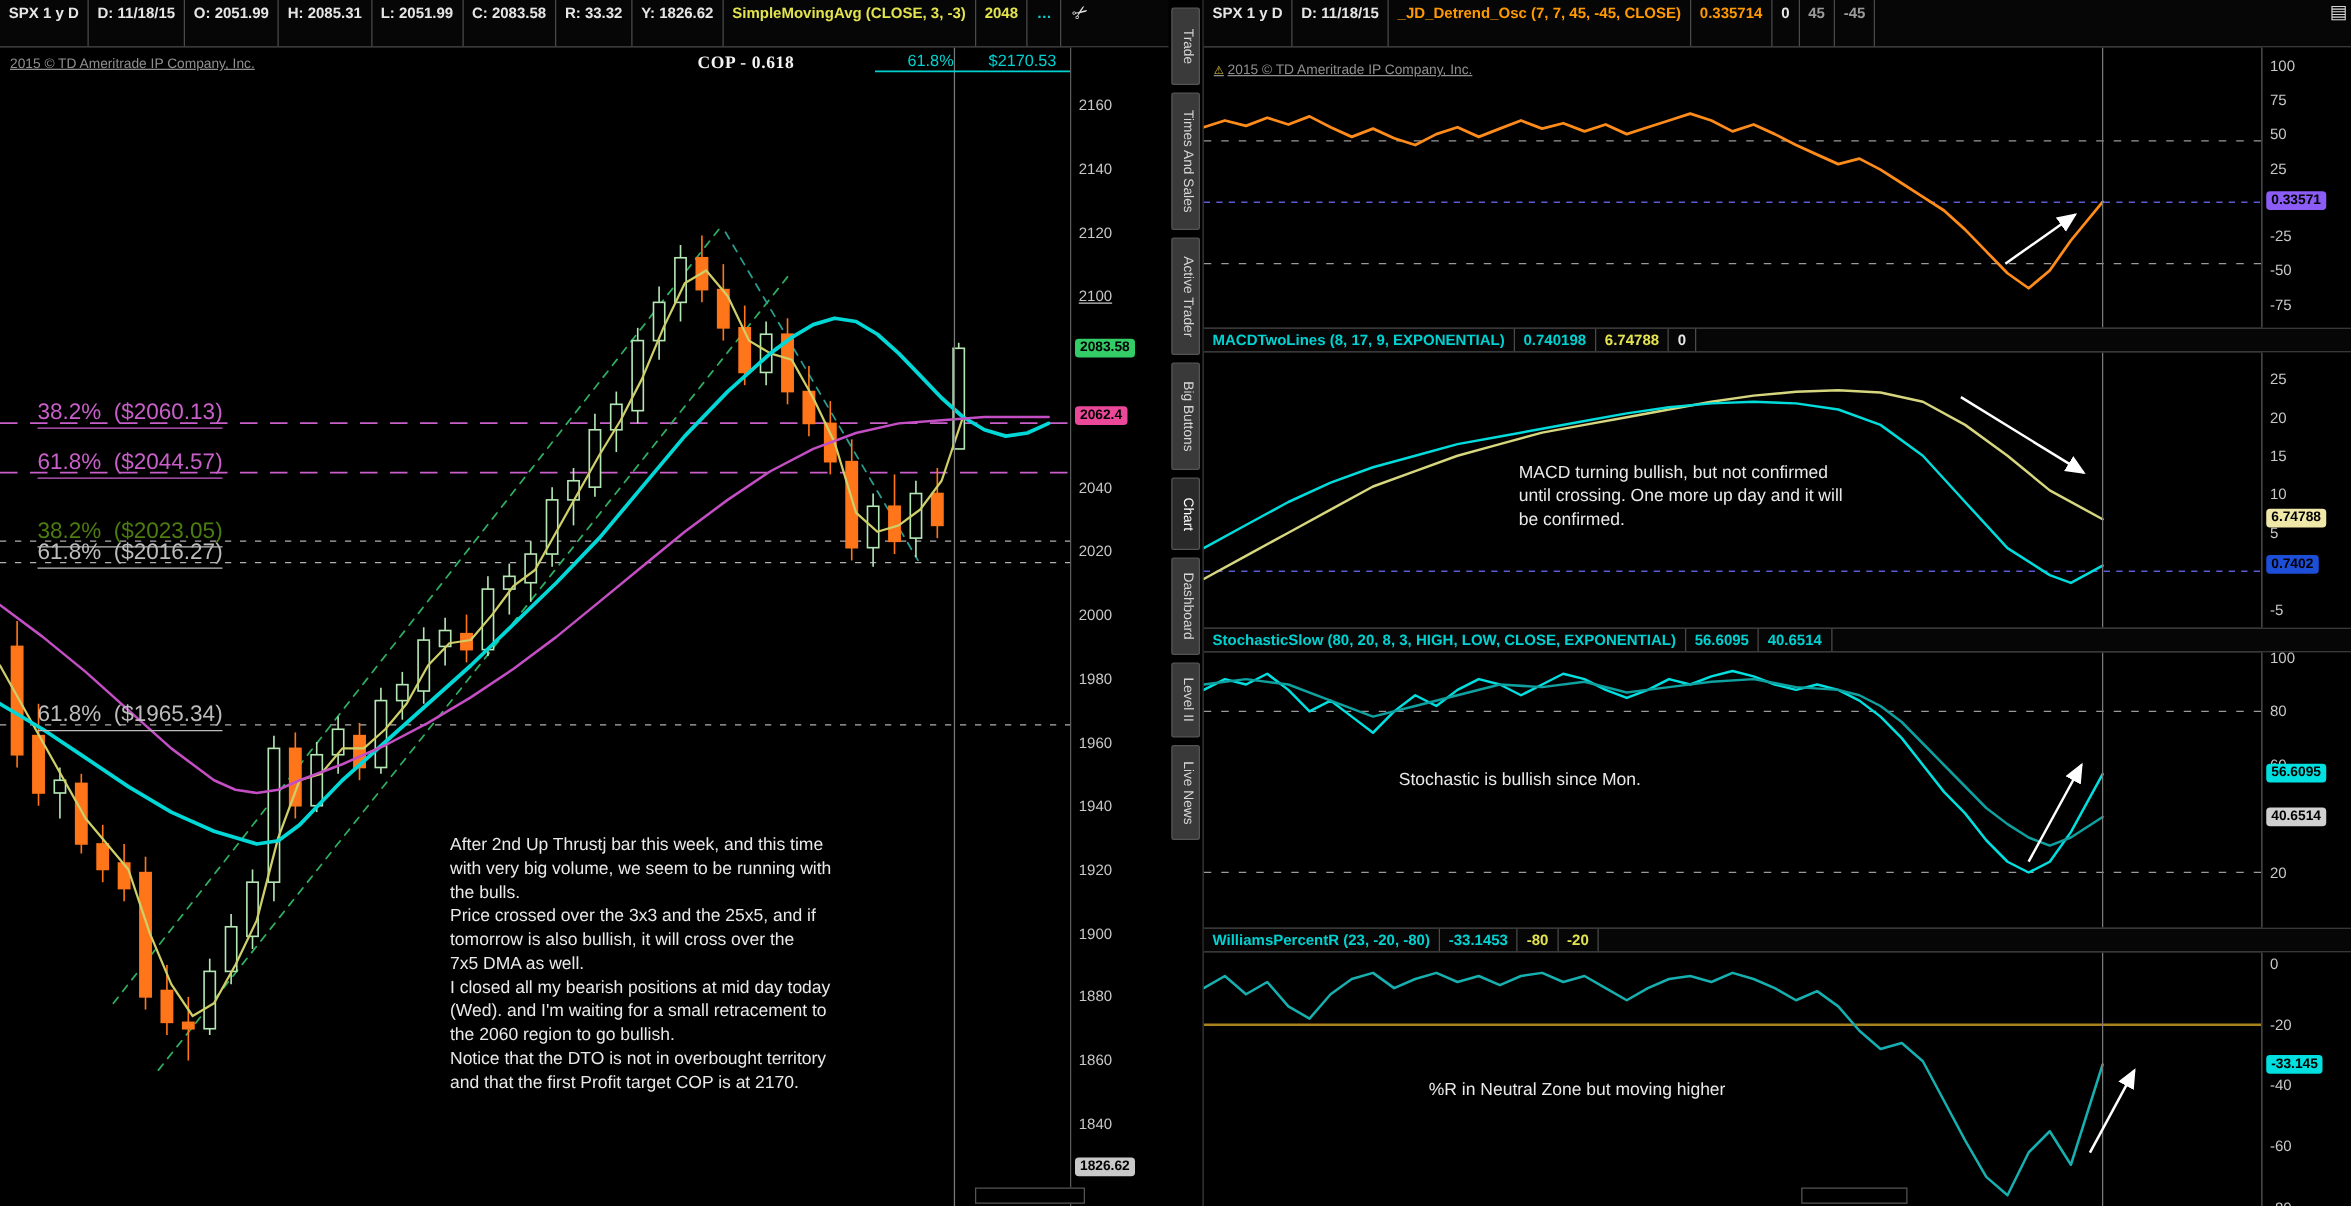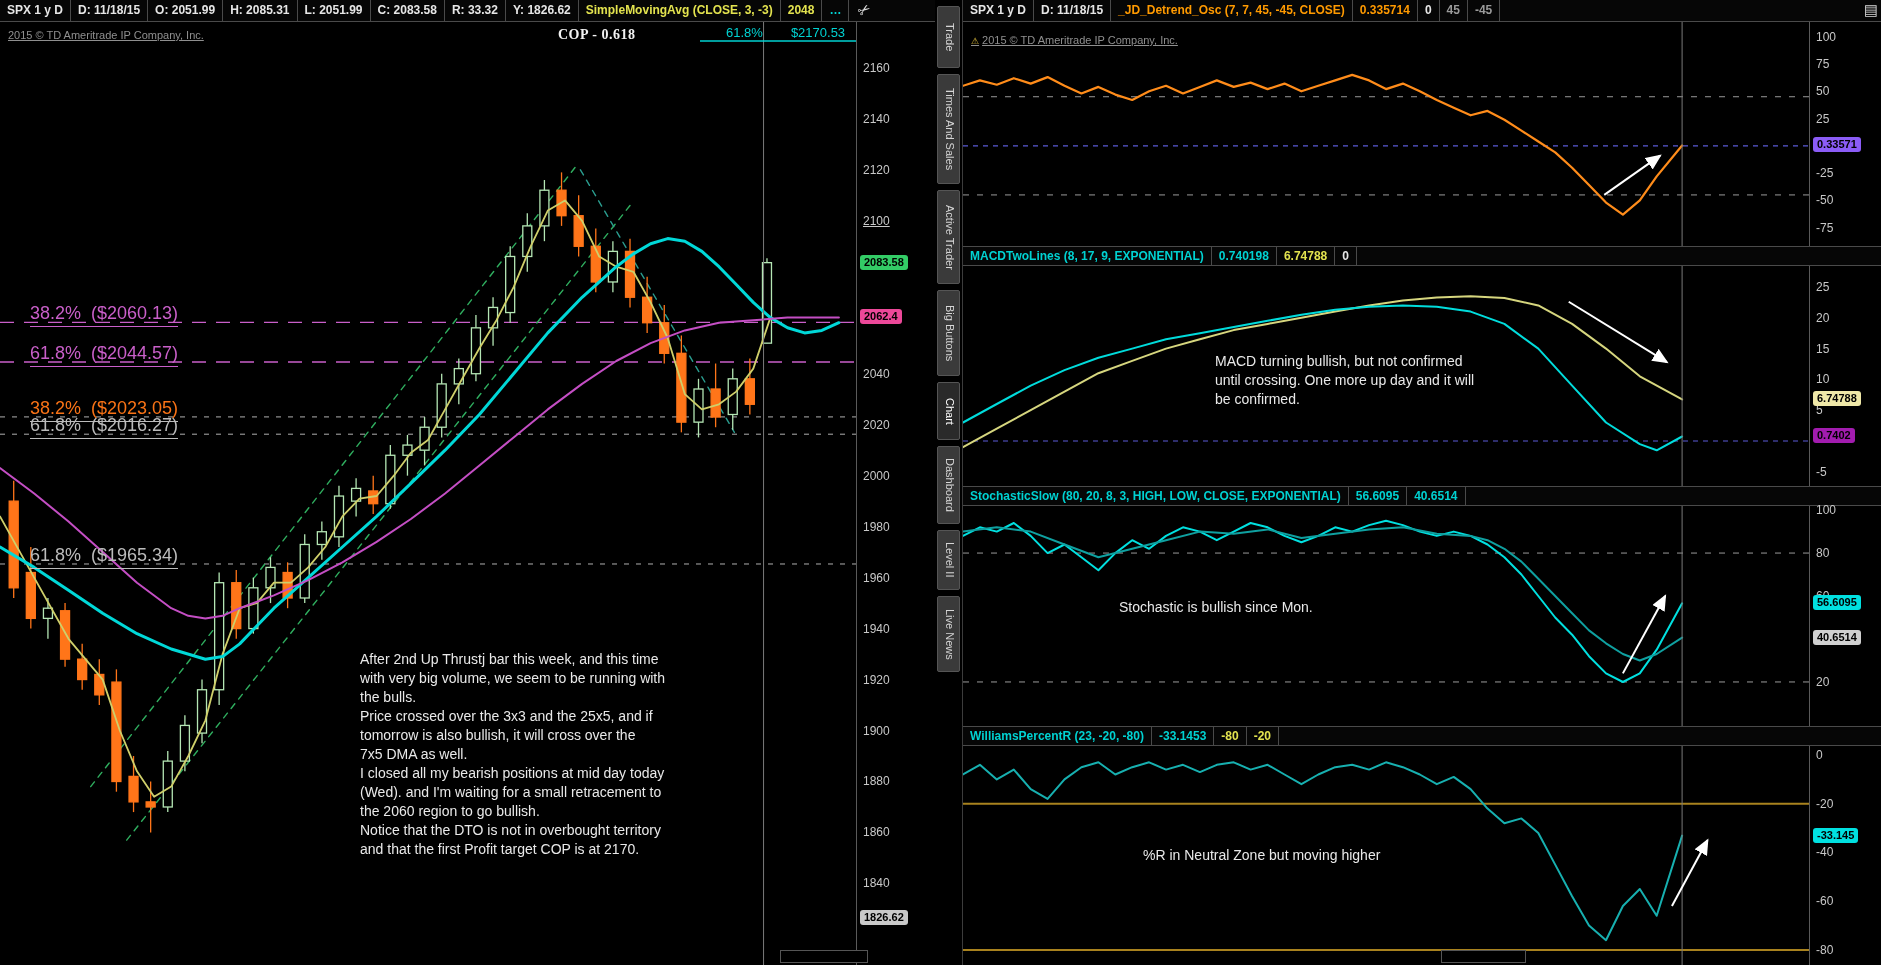--- a/index.html
+++ b/index.html
@@ -5,21 +5,21 @@
   html,body{margin:0;padding:0;background:#000;}
   body{width:1881px;height:965px;overflow:hidden;font-family:"Liberation Sans",sans-serif;-webkit-font-smoothing:antialiased;}
   .app{position:relative;width:1881px;height:965px;background:#000;}
 
   
   .left-panel{position:absolute;left:0;top:0;width:935px;height:965px;}
   .tab-strip{position:absolute;left:935px;top:0;width:27px;height:965px;background:#000;padding-top:6px;box-sizing:border-box;}
   .right-panel{position:absolute;left:962px;top:0;width:919px;height:965px;border-left:1px solid #3c3c3c;box-sizing:border-box;}
 
   
-  .hrow{display:flex;height:22px;background:#060606;border-bottom:1px solid #4a4a4a;box-sizing:border-box;}
+  .hrow{display:flex;height:38px;background:#060606;border-bottom:1px solid #4a4a4a;box-sizing:border-box;}
   .hrow.ind{height:20px;border-top:1px solid #4a4a4a;}
   .hcell{padding:0 7px;border-right:1px solid #4a4a4a;font-size:12px;font-weight:bold;line-height:20px;white-space:nowrap;}
   .hrow.ind .hcell{line-height:18px;}
   .w{color:#e6e6e6}.y{color:#e3e34f}.c{color:#00d2d2}.o{color:#ff9a00}.g{color:#9a9a9a}
 
   
   .lp-body{position:relative;width:935px;height:943px;}
   .lp-body svg{position:absolute;left:0;top:0;}
   .axis{position:absolute;top:0;bottom:0;border-left:1px solid #5a5a5a;background:#000;}
   .lp-axis{left:856px;width:79px;}
@@ -204,21 +204,21 @@
 tomorrow is also bullish, it will cross over the
 7x5 DMA as well.
 I closed all my bearish positions at mid day today
 (Wed). and I'm waiting for a small retracement to
 the 2060 region to go bullish.
 Notice that the DTO is not in overbought territory
 and that the first Profit target COP is at 2170.</div>
       <div id="fibLabels">
           <div class="fib-label" style="color: rgb(201, 95, 201); border-color: rgb(201, 95, 201); left: 30px; top: 281.409px;">38.2%  ($2060.13)</div>
           <div class="fib-label" style="color: rgb(201, 95, 201); border-color: rgb(201, 95, 201); left: 30px; top: 321.066px;">61.8%  ($2044.57)</div>
-          <div class="fib-label" style="color: #f97316; border-color: rgb(188, 188, 188); left: 30px; top: 375.913px;">38.2%  ($2023.05)</div>
+          <div class="fib-label" style="color: #4d7c0f; border-color: rgb(188, 188, 188); left: 30px; top: 375.913px;">38.2%  ($2023.05)</div>
           <div class="fib-label" style="color: rgb(188, 188, 188); border-color: rgb(188, 188, 188); left: 30px; top: 393.193px;">61.8%  ($2016.27)</div>
           <div class="fib-label" style="color: rgb(188, 188, 188); border-color: rgb(188, 188, 188); left: 30px; top: 522.996px; text-align: right;">61.8%  ($1965.34)</div>
         </div>
     </div>
     <span class="scissors-icon">✂</span>
     <div class="handle" style="left:780px;top:950px;width:88px;height:13px"></div>
   </div>
 
   <div class="tab-strip" id="tabStrip">
       <div class="tab" style="height: 62px;">Trade</div>
@@ -292,21 +292,21 @@
 until crossing. One more up day and it will
 be confirmed.</div>
           <div class="axis rp-axis">
             <span class="tick" style="top: 14.9524px;">25</span>
             <span class="tick" style="top: 45.7647px;">20</span>
             <span class="tick" style="top: 76.577px;">15</span>
             <span class="tick" style="top: 107.389px;">10</span>
             <span class="tick" style="top: 138.202px;">5</span>
             <span class="tick" style="top: 199.826px;">-5</span>
             <span class="badge" style="top: 125.417px; background: rgb(239, 232, 168);">6.74788</span>
-            <span class="badge" style="top: 162.454px; background: #a21caf;">0.7402</span>
+            <span class="badge" style="top: 162.454px; background: #1d4ed8;">0.7402</span>
           </div>
         </div>
         <div class="hrow ind">
           <div class="hcell c">StochasticSlow (80, 20, 8, 3, HIGH, LOW, CLOSE, EXPONENTIAL)</div>
           <div class="hcell c">56.6095</div>
           <div class="hcell c">40.6514</div>
         </div>
         <div class="rsec" style="height: 220px;">
           <svg width="846" height="220">
             <defs>

